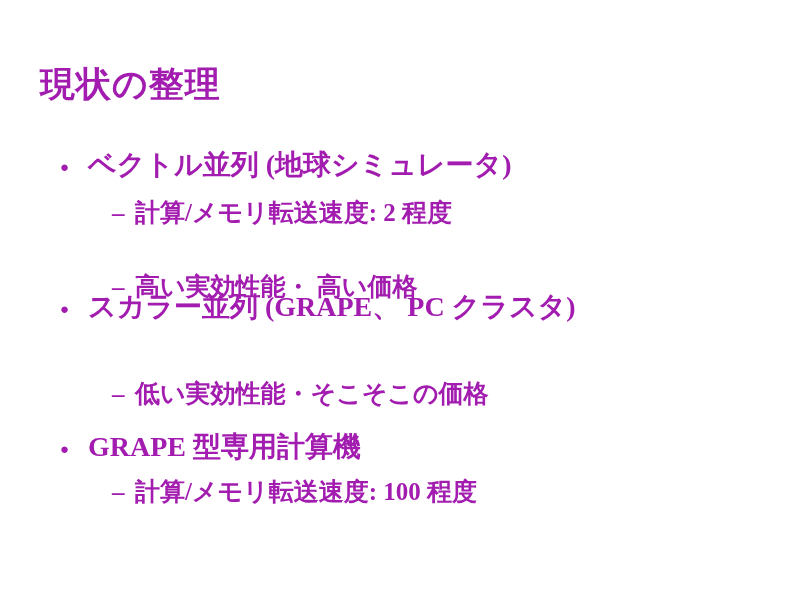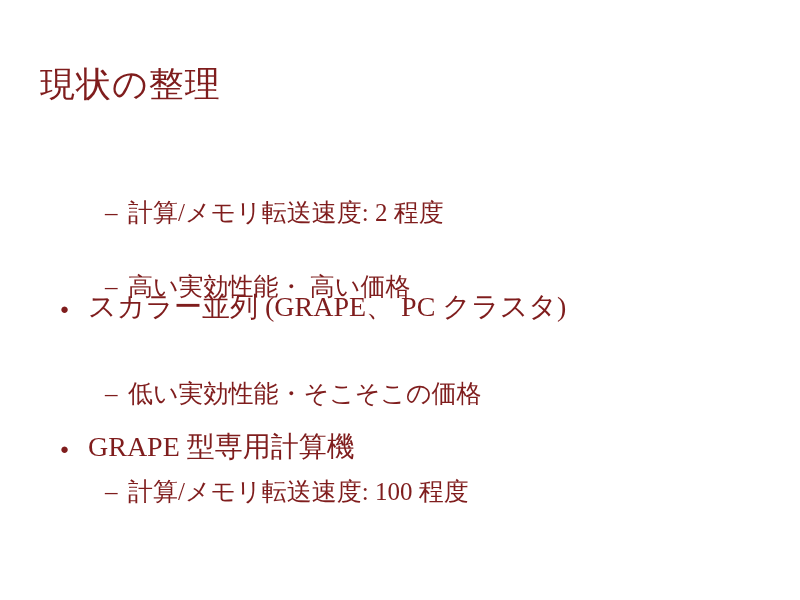--- a/index.html
+++ b/index.html
@@ -12,37 +12,37 @@
     width: 800px;
     height: 600px;
     background: #ffffff;
     color: #000000;
     overflow: hidden;
     margin: 0 auto;
   }
   .row {
     position: absolute;
     white-space: nowrap;
-    font-weight: normal;
-    color: #7f1d1d;
+    font-weight: bold;
+    color: #a21caf;
   }
   .title {
     left: 40px;
     top: 66px;
     font-size: 35px;
     line-height: 38px;
     letter-spacing: 1px;
   }
   .item {
     left: 60px;
     font-size: 28px;
     line-height: 32px;
   }
   .sub {
-    left: 105px;
+    left: 112px;
     font-size: 25px;
     line-height: 28px;
   }
   .bullet-glyph {
     display: inline-block;
     width: 28px;
     font-size: 15px;
     vertical-align: 2px;
   }
   .dash-glyph {
@@ -60,20 +60,23 @@
   .sub-2-0 { top: 478px; }
   .sub-2-1 { top: 517px; }
 </style>
 </head>
 <body>
 
 <div class="slide">
 
   <div class="row title">現状の整理</div>
 
+  <div class="row item item-0">
+    <span class="bullet-glyph">●</span><span>ベクトル並列 (地球シミュレータ)</span>
+  </div>
   <div class="row sub sub-0-0">
     <span class="dash-glyph">–</span><span>計算/メモリ転送速度: 2 程度</span>
   </div>
   <div class="row sub sub-0-1">
     <span class="dash-glyph">–</span><span>高い実効性能・ 高い価格</span>
   </div>
 
   <div class="row item item-1">
     <span class="bullet-glyph">●</span><span>スカラー並列 (GRAPE、 PC クラスタ)</span>
   </div>

